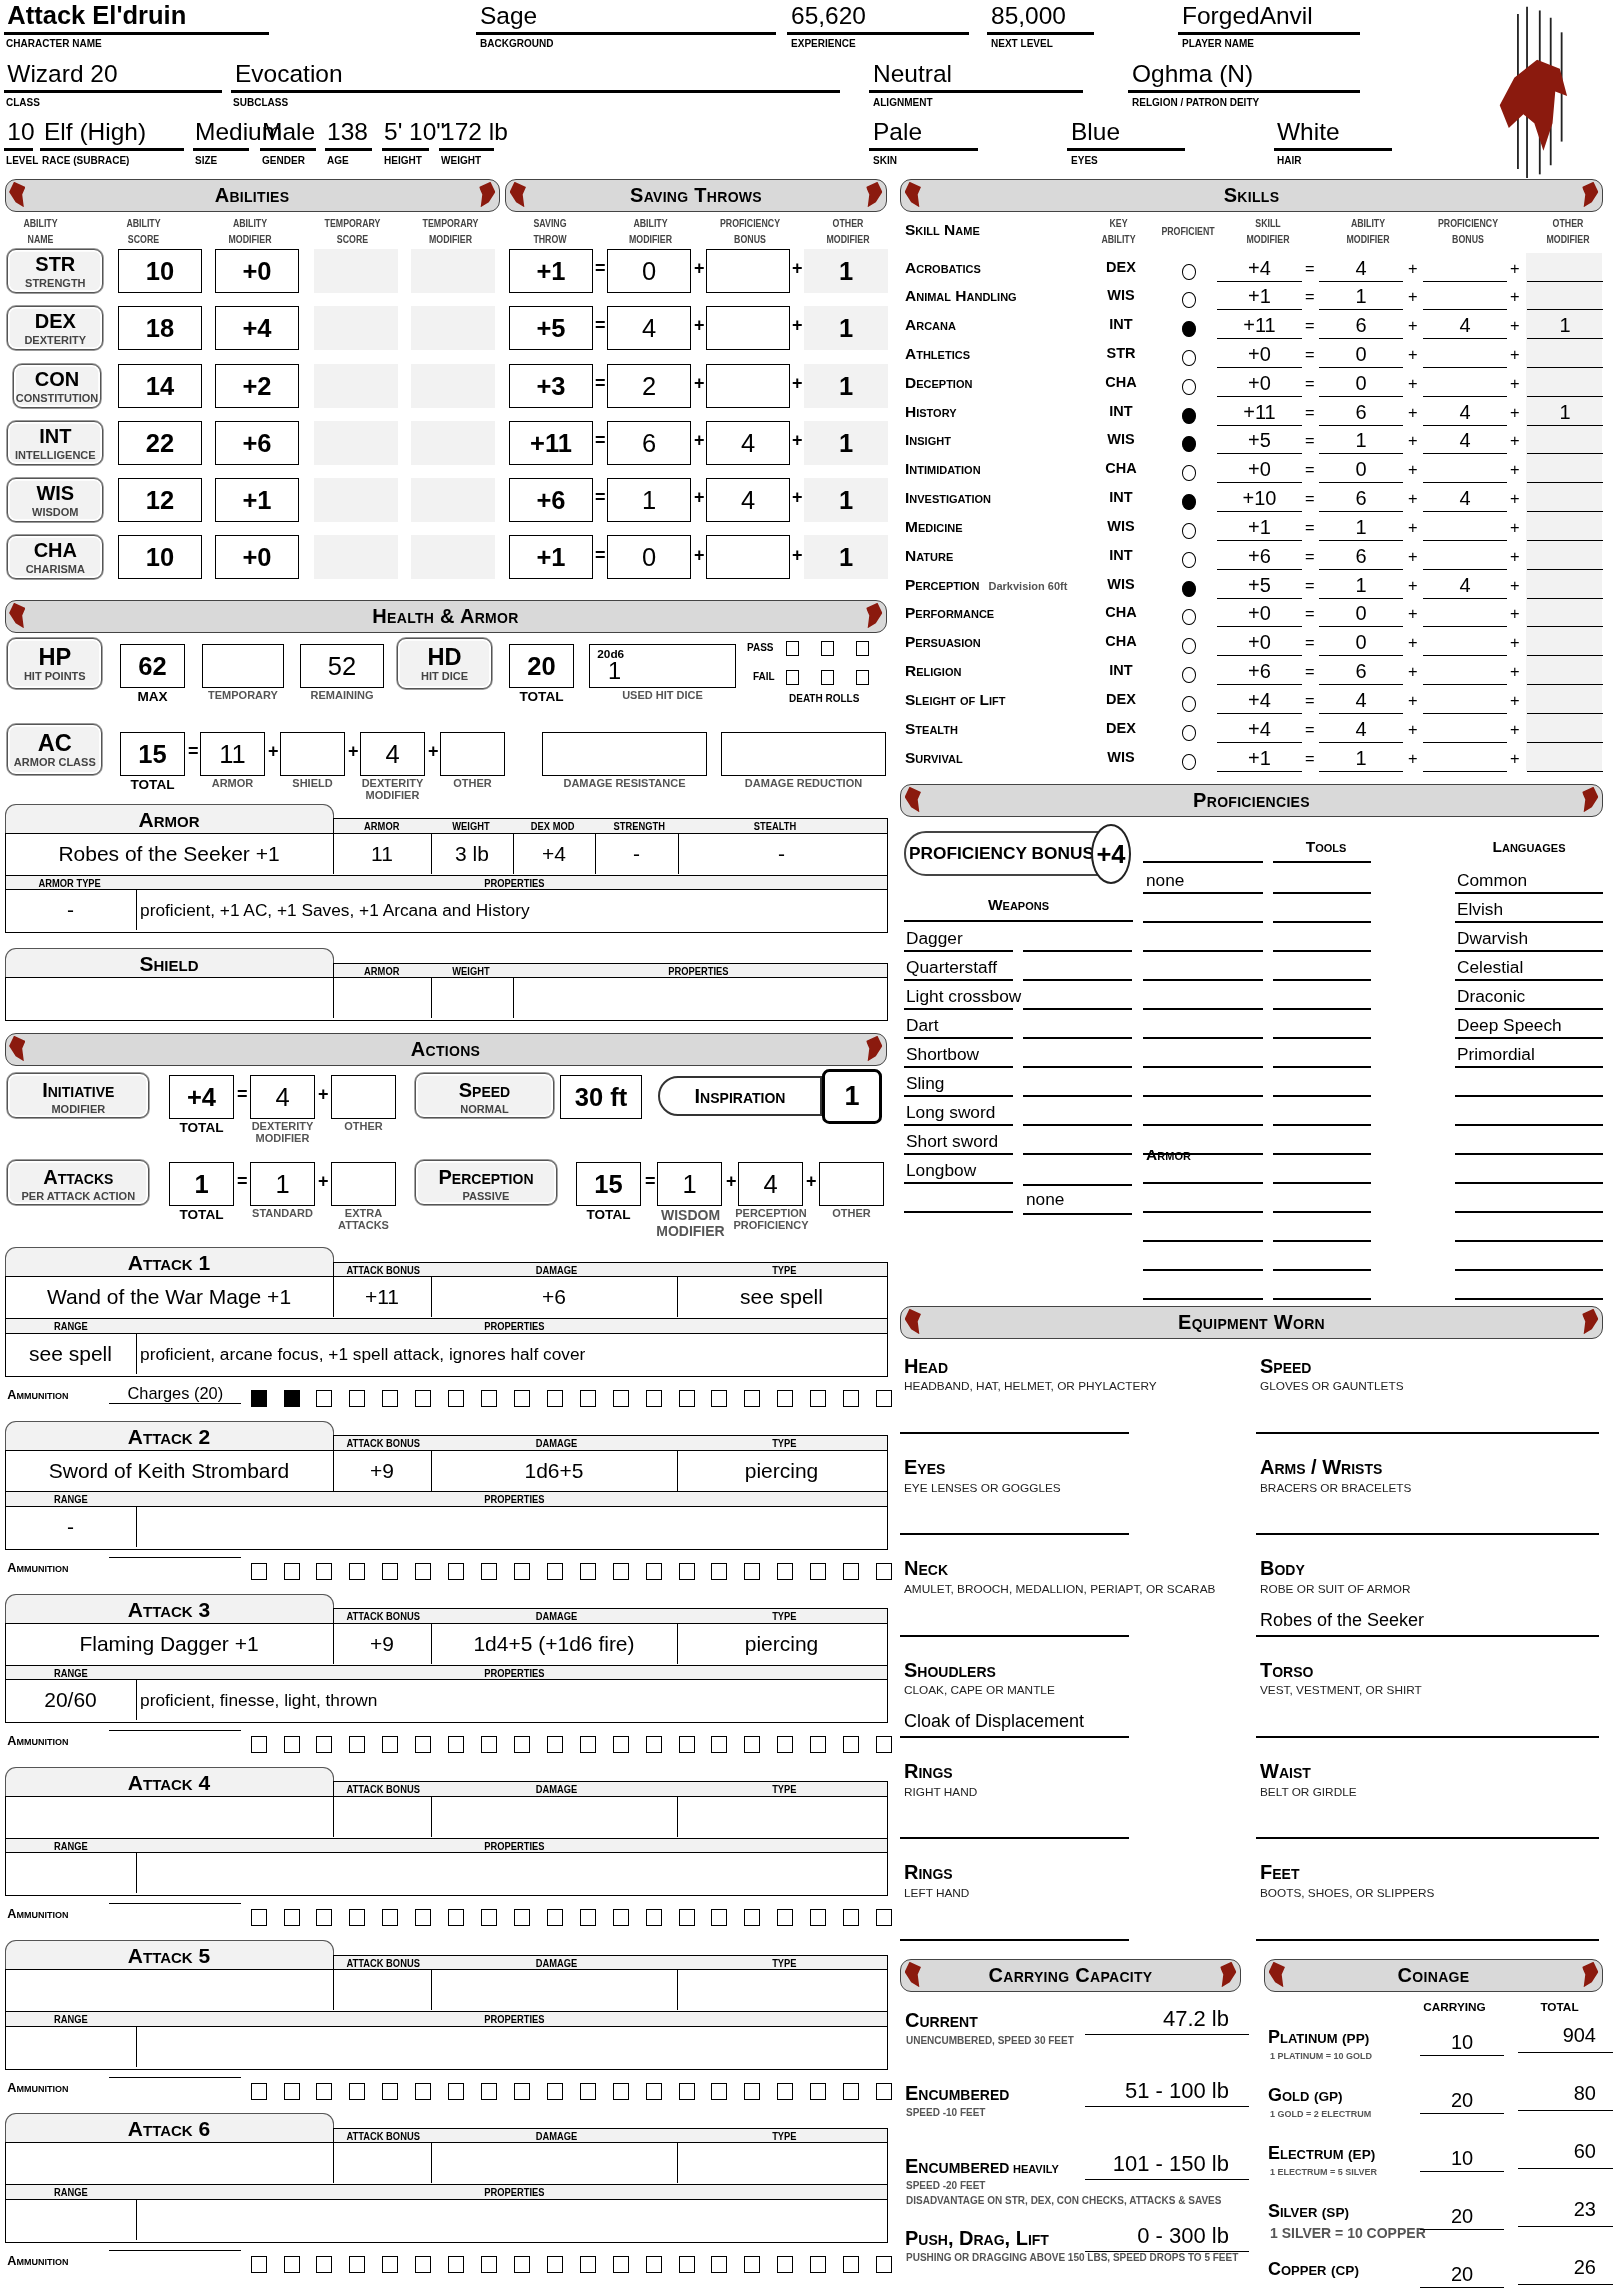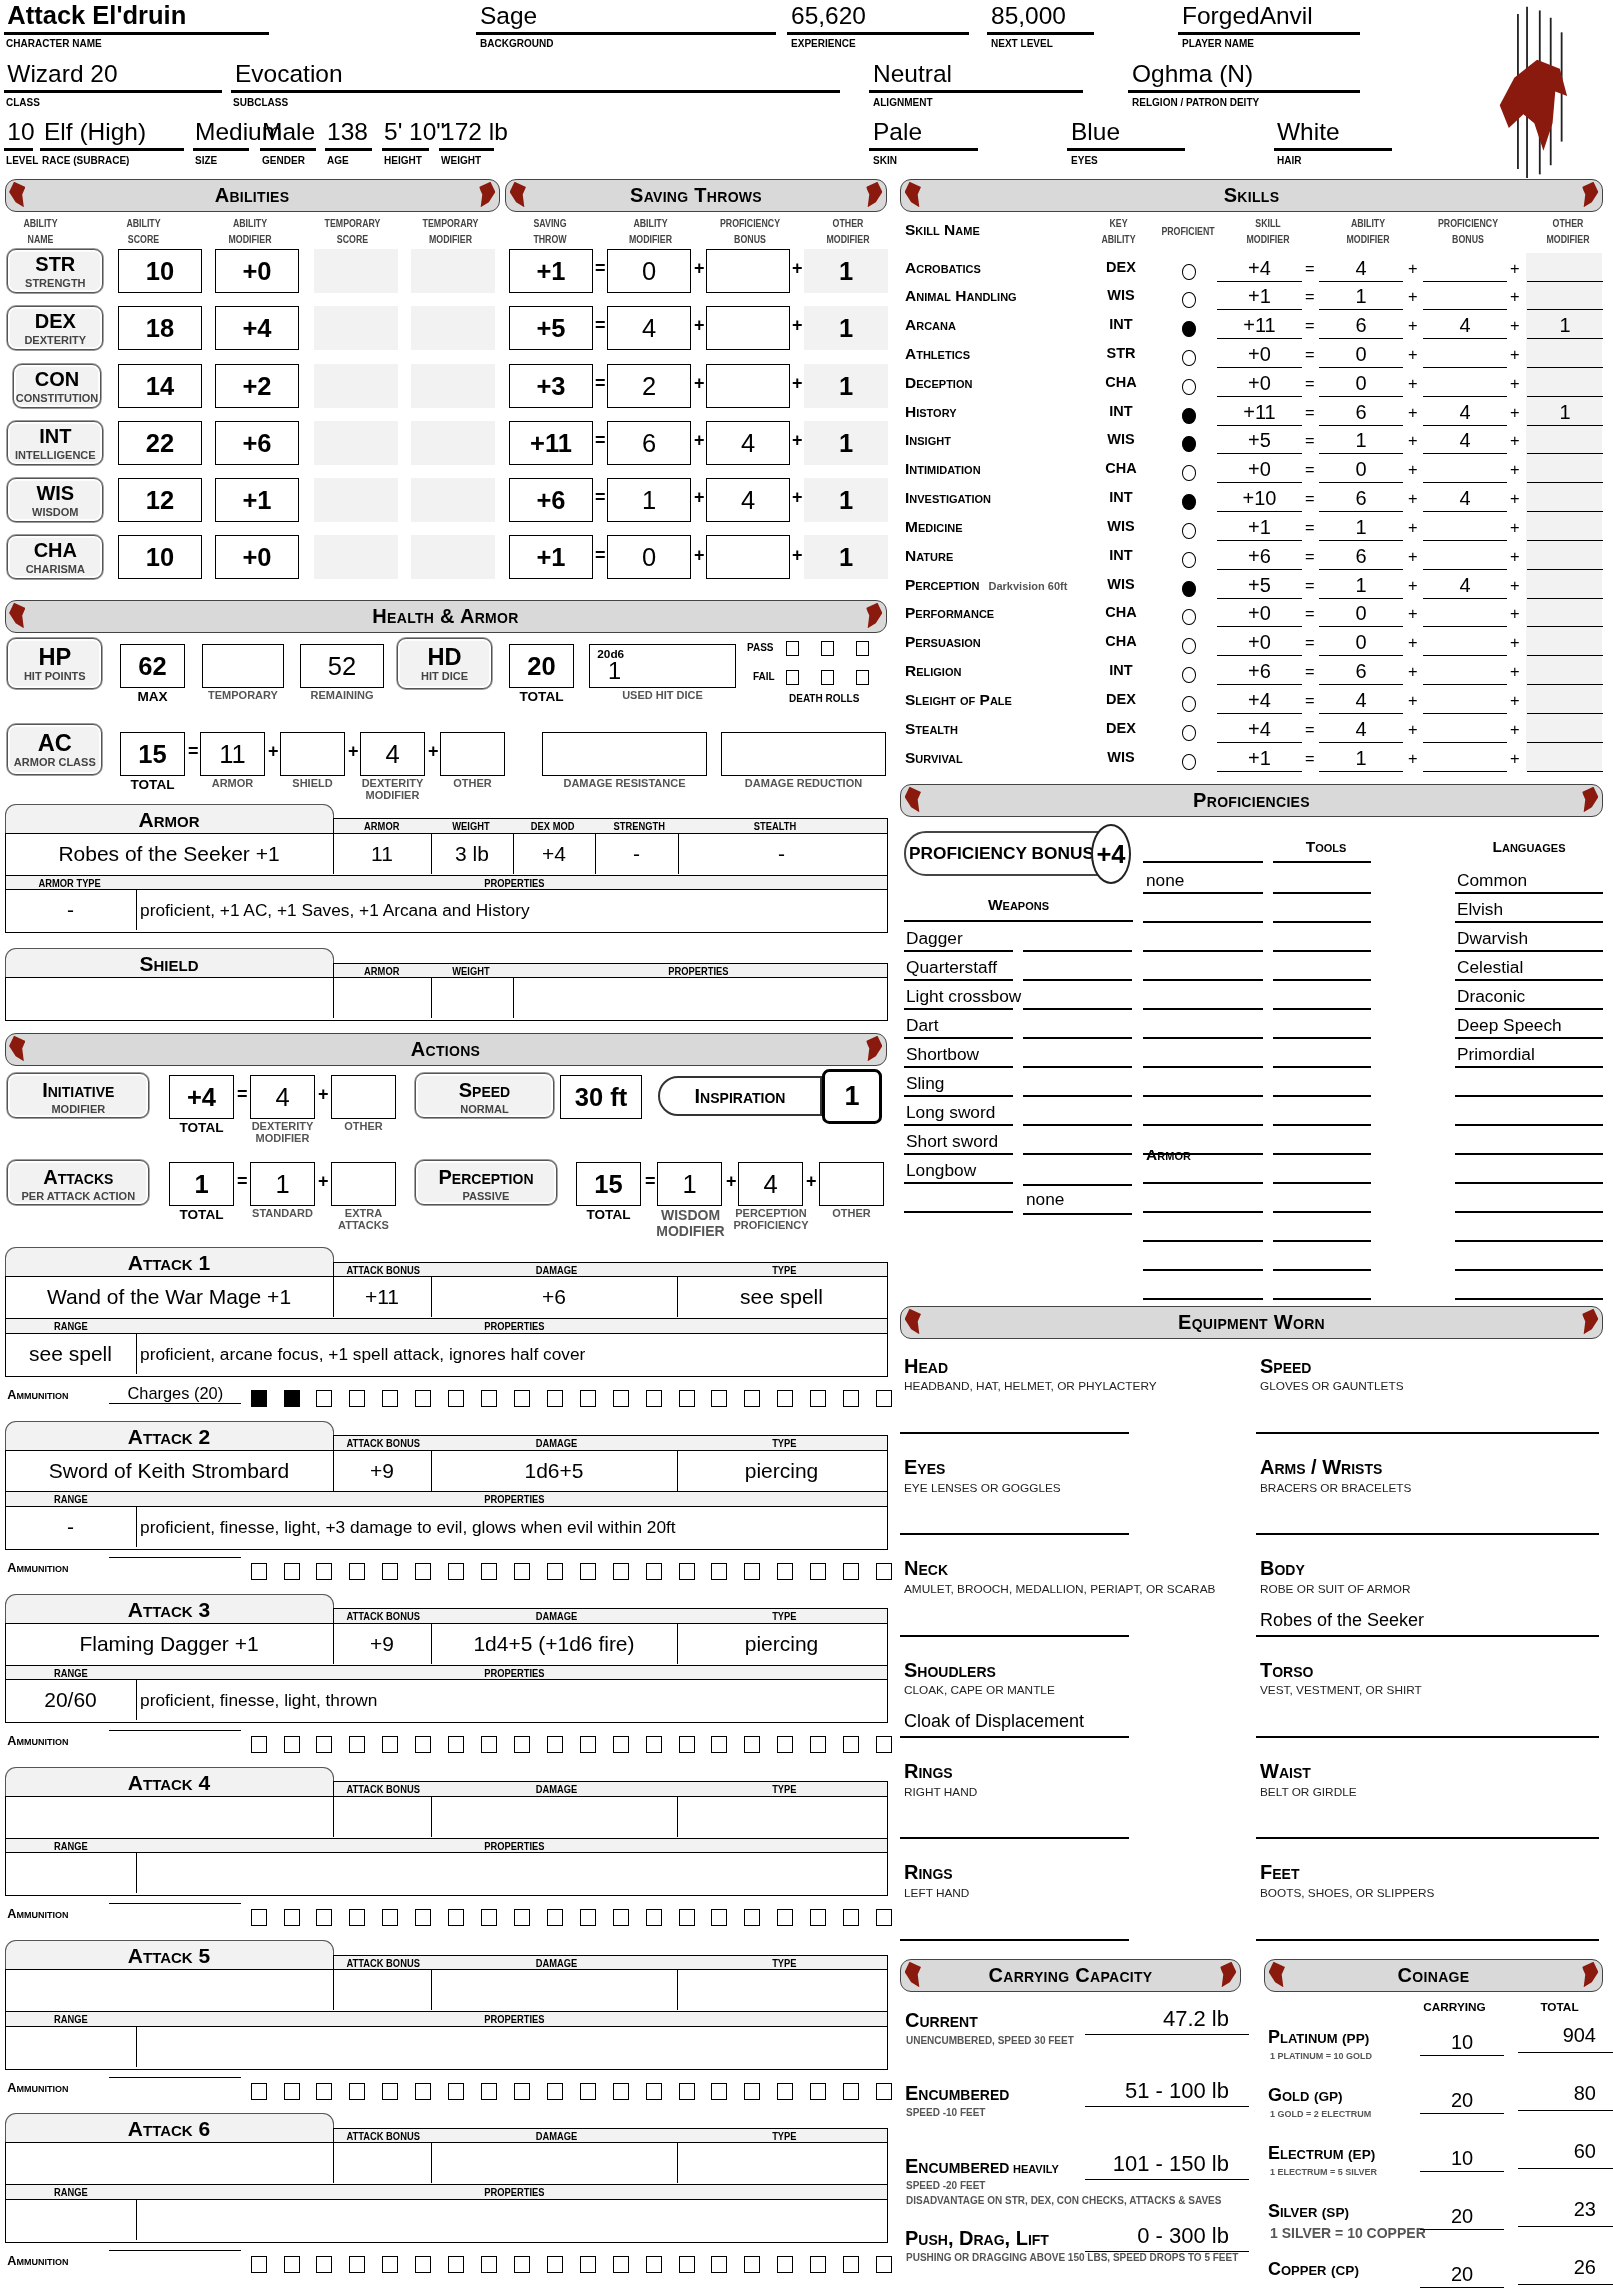--- a/index.html
+++ b/index.html
@@ -455,21 +455,21 @@
         <div class="pf"></div>
         <div class="c" style="left:312px;width:85px">+6</div>
         <div class="o" style="left:400px">=</div>
         <div class="c" style="left:414px;width:84px">6</div>
         <div class="o" style="left:503px">+</div>
         <div class="c" style="left:518px;width:84px"></div>
         <div class="o" style="left:605px">+</div>
         <div class="c" style="left:622px;width:76px"></div>
       </div>
       <div class="skrow" style="top:687px">
-        <div class="nm"><span>Sleight of Pale</span></div>
+        <div class="nm"><span>Sleight of Lift</span></div>
         <div class="ka">DEX</div>
         <div class="pf"></div>
         <div class="c" style="left:312px;width:85px">+4</div>
         <div class="o" style="left:400px">=</div>
         <div class="c" style="left:414px;width:84px">4</div>
         <div class="o" style="left:503px">+</div>
         <div class="c" style="left:518px;width:84px"></div>
         <div class="o" style="left:605px">+</div>
         <div class="c" style="left:622px;width:76px"></div>
       </div>
@@ -721,21 +721,20 @@
         <div class="cell" style="left:328px;top:0;width:98px;height:40px">+9</div>
         <div class="cell" style="left:426px;top:0;width:246px;height:40px">1d6+5</div>
         <div class="cell" style="left:673px;top:0;width:206px;height:40px;border-right:none">piercing</div>
       </div>
       <div class="hdrrow" style="left:4.5px;top:1491px;width:883px;height:16.4px">
         <span style="left:45px;top:0.9px">RANGE</span>
         <span style="left:473px;top:0.9px">PROPERTIES</span>
       </div>
       <div class="tabl" style="left:4.5px;top:1506px;width:883px;height:44px">
         <div class="cell" style="left:0;top:0;width:131px;height:40px">-</div>
-        <div class="cell" style="left:131px;top:0;width:748px;height:40px;justify-content:flex-start;padding-left:3.6px;font-size:17.3px;border-right:none">proficient, finesse, light, +3 damage to evil, glows when evil within 20ft</div>
       </div>
       <div class="ammo" style="top:1557px">
         <div class="al">Ammunition</div>
         <div class="av"></div>
         <div class="cb" style="left:244px"></div>
         <div class="cb" style="left:277px"></div>
         <div class="cb" style="left:309px"></div>
         <div class="cb" style="left:342px"></div>
         <div class="cb" style="left:375px"></div>
         <div class="cb" style="left:408px"></div>

